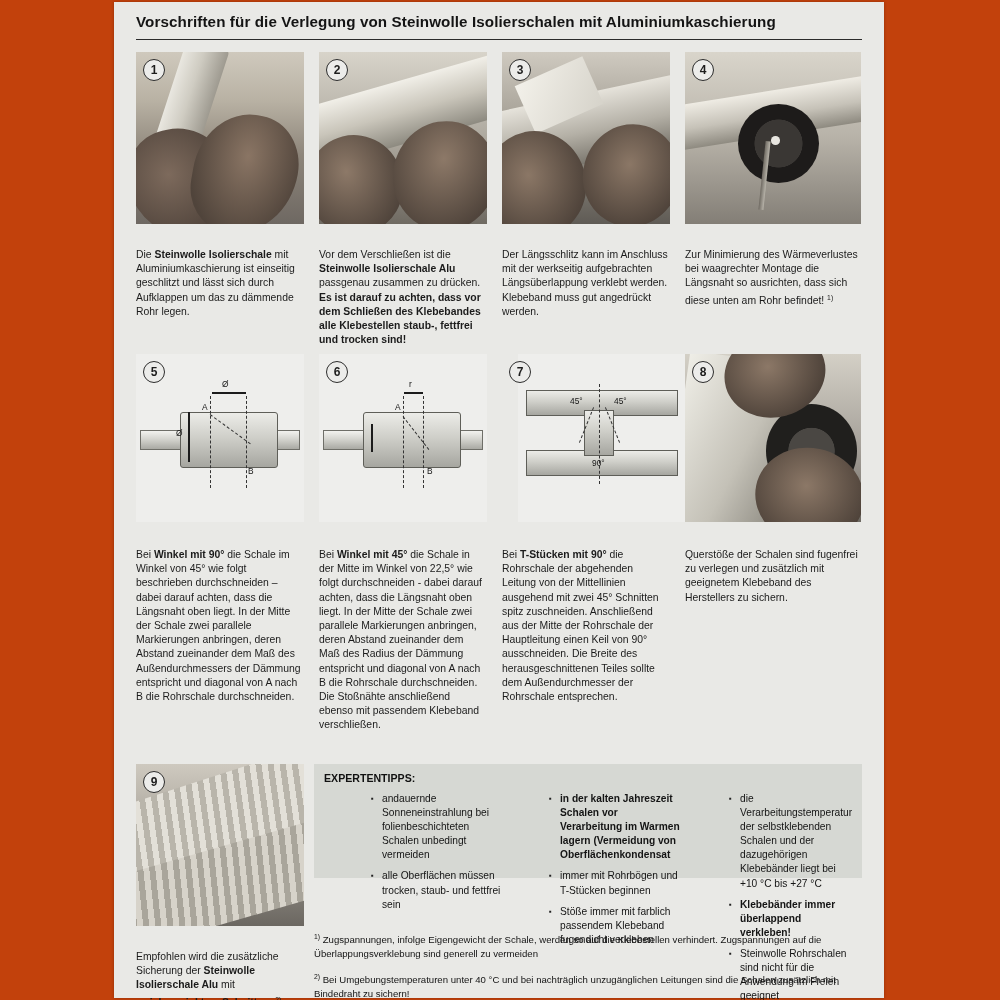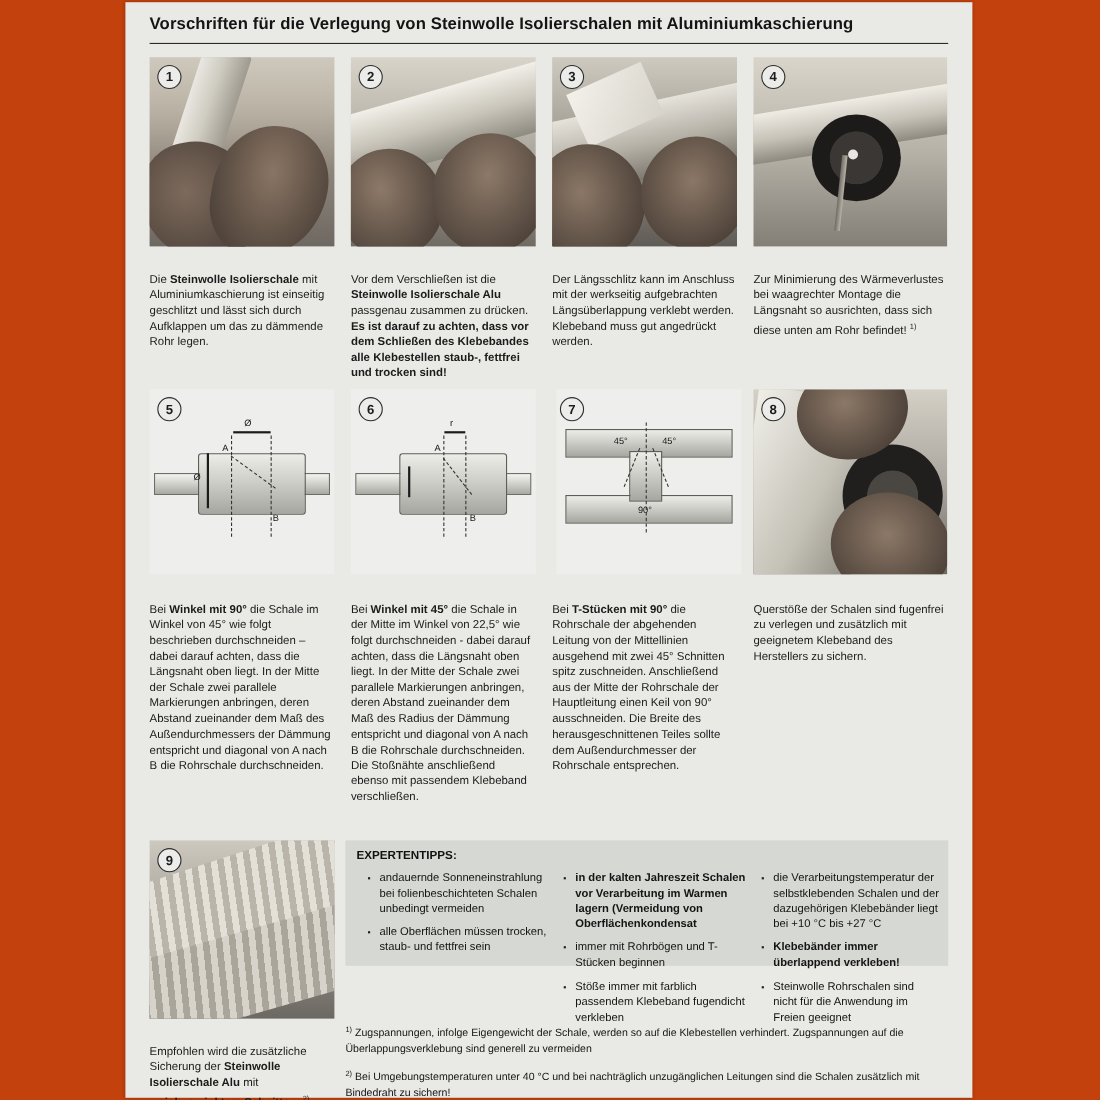--- a/index.html
+++ b/index.html
@@ -169,21 +169,21 @@
 
   
   .tips {
     position:absolute; background:#d6d8d3; border:0;
   }
   .tips h4 {
     margin:0; font-size:10.6px; font-weight:bold; color:#111;
   }
   .tipcol { position:absolute; font-size:10.2px; line-height:14.1px; color:#141414; }
   .tipcol ul { margin:0; padding-left:11px; list-style:none; }
-  .tipcol li { position:relative; margin-bottom:7px; }
+  .tipcol li { position:relative; margin-bottom:7px;margin-left:37px; }
   .tipcol li:before {
     content:"\25AA"; position:absolute; left:-11px; top:0; font-size:8px; color:#222;
   }
   .tipcol li.bold { font-weight:bold; }
   .foot {
     position:absolute; font-size:9.6px; line-height:13.4px; color:#141414;
   }
   .sup { font-size:6.8px; vertical-align:super; }
 </style>
 </head>
@@ -274,21 +274,21 @@
       <div class="arrow" style="left:52px; top:70px; width:1.6px; height:28px;"></div>
       <div class="lbl" style="left:90px; top:25px;">r</div>
       <div class="lbl" style="left:76px; top:48px;">A</div>
       <div class="lbl" style="left:108px; top:112px;">B</div>
     </div>
     <div class="badge" style="left:212px; top:359px;">6</div>
     <div class="cap" style="left:205px; top:530px; width:168px;">
       Bei <b>Winkel mit 45°</b> die Schale in der Mitte im Winkel von 22,5° wie folgt durchschneiden - dabei darauf achten, dass die Längsnaht oben liegt. In der Mitte der Schale zwei parallele Markierungen anbringen, deren Abstand zueinander dem Maß des Radius der Dämmung entspricht und diagonal von A nach B die Rohrschale durchschneiden. Die Stoßnähte anschließend ebenso mit passendem Klebeband verschließen.
     </div>
 
-    <div class="imgbox draw" style="left:392px; top:352px; width:168px; height:168px;">
+    <div class="imgbox draw" style="left:404px; top:352px; width:168px; height:168px;">
       <div class="shell" style="left:8px; top:36px; width:152px; height:26px;"></div>
       <div class="shell" style="left:8px; top:96px; width:152px; height:26px;"></div>
       <div class="shell" style="left:66px; top:56px; width:30px; height:46px;"></div>
       <div class="dash" style="left:81px; top:30px; height:100px;"></div>
       <div class="dash" style="left:68px; top:52px; height:38px; transform:rotate(22deg);"></div>
       <div class="dash" style="left:94px; top:52px; height:38px; transform:rotate(-22deg);"></div>
       <div class="lbl" style="left:52px; top:42px;">45°</div>
       <div class="lbl" style="left:96px; top:42px;">45°</div>
       <div class="lbl" style="left:74px; top:104px;">90°</div>
     </div>

